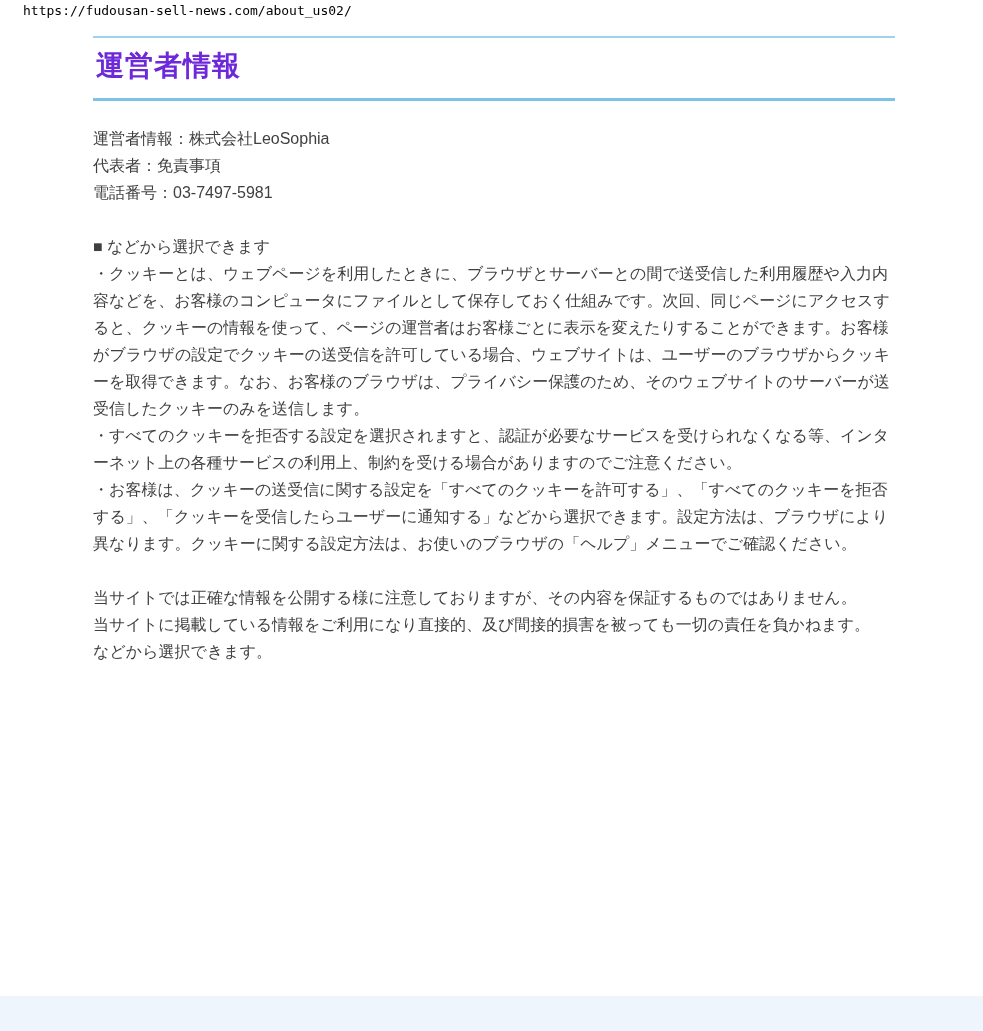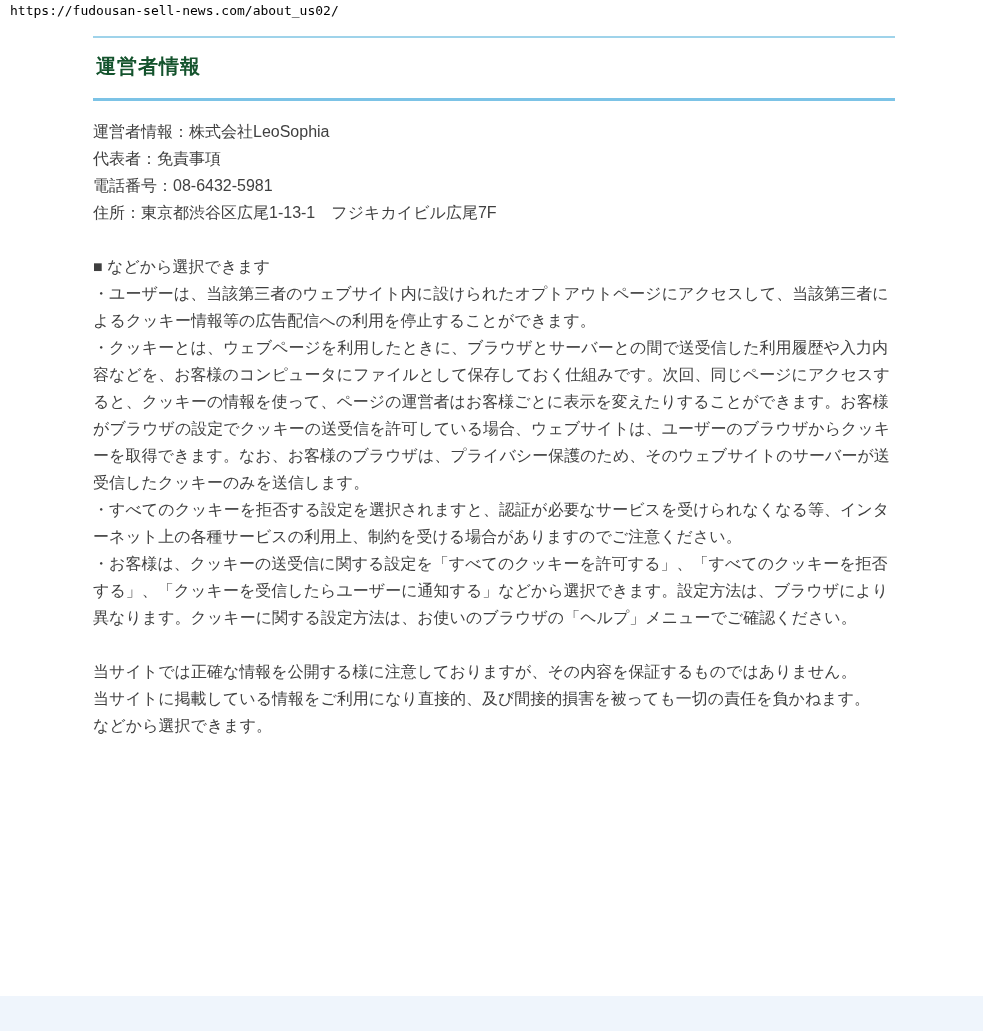--- a/index.html
+++ b/index.html
@@ -14,48 +14,48 @@
     width: 983px;
     height: 1031px;
     background: #ffffff;
     font-family: "Liberation Sans", sans-serif;
     position: relative;
     overflow: hidden;
   }
   .page-url {
     position: absolute;
     top: 3px;
-    left: 10px;
+    left: 23px;
     font-family: "DejaVu Sans Mono", monospace;
     font-size: 13px;
     color: #000000;
     white-space: nowrap;
   }
   .content {
     position: absolute;
     top: 36px;
     left: 93px;
     width: 802px;
     color: var(--text);
   }
   .title-block {
     border-top: 2px solid var(--accent-top);
     border-bottom: 3px solid var(--accent-bottom);
     padding: 12px 0 16px 3px;
   }
   .page-title {
     margin: 0;
-    font-size: 20px;
+    font-size: 28px;
     line-height: 32px;
     font-weight: bold;
-    color: #14532d;
+    color: #6d28d9;
     letter-spacing: 1px;
   }
   .body-text {
-    margin-top: 17px;
+    margin-top: 24px;
     font-size: 16px;
     line-height: 27px;
     overflow-wrap: break-word;
   }
   .body-text p { margin: 0; }
   .spacer { height: 27px; }
   .footer-band {
     position: absolute;
     left: 0;
     bottom: 0;
@@ -72,27 +72,25 @@
 <div class="content">
 
   <div class="title-block">
     <h1 class="page-title">運営者情報</h1>
   </div>
 
   <div class="body-text">
 
     <p>運営者情報：株式会社LeoSophia</p>
     <p>代表者：免責事項</p>
-    <p>電話番号：08-6432-5981</p>
-    <p>住所：東京都渋谷区広尾1-13-1　フジキカイビル広尾7F</p>
+    <p>電話番号：03-7497-5981</p>
 
     <div class="spacer"></div>
 
     <p>■ などから選択できます</p>
-    <p>・ユーザーは、当該第三者のウェブサイト内に設けられたオプトアウトページにアクセスして、当該第三者によるクッキー情報等の広告配信への利用を停止することができます。</p>
     <p>・クッキーとは、ウェブページを利用したときに、ブラウザとサーバーとの間で送受信した利用履歴や入力内容などを、お客様のコンピュータにファイルとして保存しておく仕組みです。次回、同じページにアクセスすると、クッキーの情報を使って、ページの運営者はお客様ごとに表示を変えたりすることができます。お客様がブラウザの設定でクッキーの送受信を許可している場合、ウェブサイトは、ユーザーのブラウザからクッキーを取得できます。なお、お客様のブラウザは、プライバシー保護のため、そのウェブサイトのサーバーが送受信したクッキーのみを送信します。</p>
     <p>・すべてのクッキーを拒否する設定を選択されますと、認証が必要なサービスを受けられなくなる等、インターネット上の各種サービスの利用上、制約を受ける場合がありますのでご注意ください。</p>
     <p>・お客様は、クッキーの送受信に関する設定を「すべてのクッキーを許可する」、「すべてのクッキーを拒否する」、「クッキーを受信したらユーザーに通知する」などから選択できます。設定方法は、ブラウザにより異なります。クッキーに関する設定方法は、お使いのブラウザの「ヘルプ」メニューでご確認ください。</p>
 
     <div class="spacer"></div>
 
     <p>当サイトでは正確な情報を公開する様に注意しておりますが、その内容を保証するものではありません。</p>
     <p>当サイトに掲載している情報をご利用になり直接的、及び間接的損害を被っても一切の責任を負かねます。</p>
     <p>などから選択できます。</p>
 

